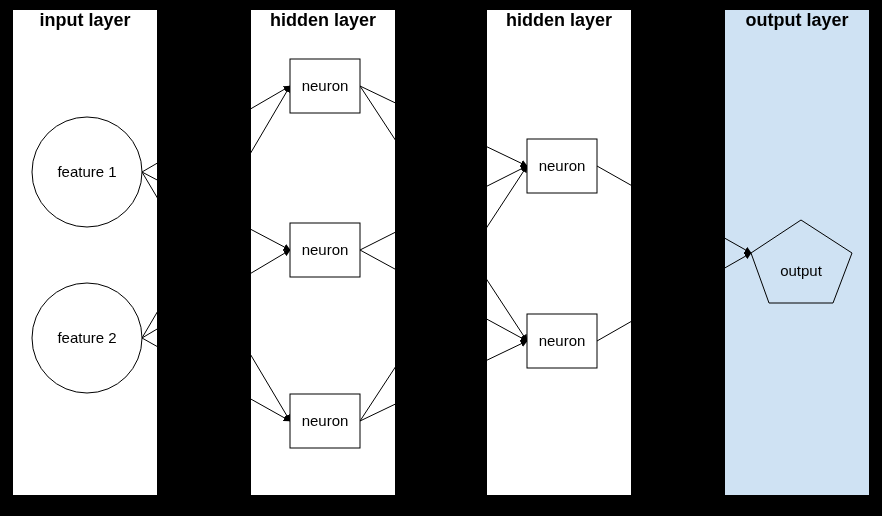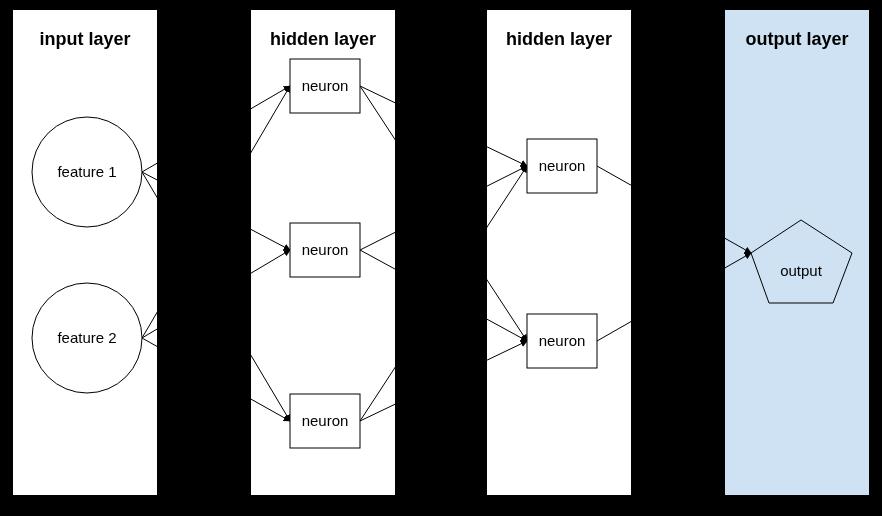--- a/index.html
+++ b/index.html
@@ -17,21 +17,21 @@
   }
   .layer-col {
     position: absolute;
     top: 10px;
     height: 485px;
     width: 144px;
   }
   .col-white { background: #ffffff; }
   .col-blue  { background: #cfe2f3; }
   .layer-title {
-    margin-top: 19px;
+    margin-top: 0;
     text-align: center;
     font-size: 18px;
     font-weight: bold;
     color: #000000;
     letter-spacing: 0px;
   }
   svg.overlay {
     position: absolute;
     left: 0;
     top: 0;

